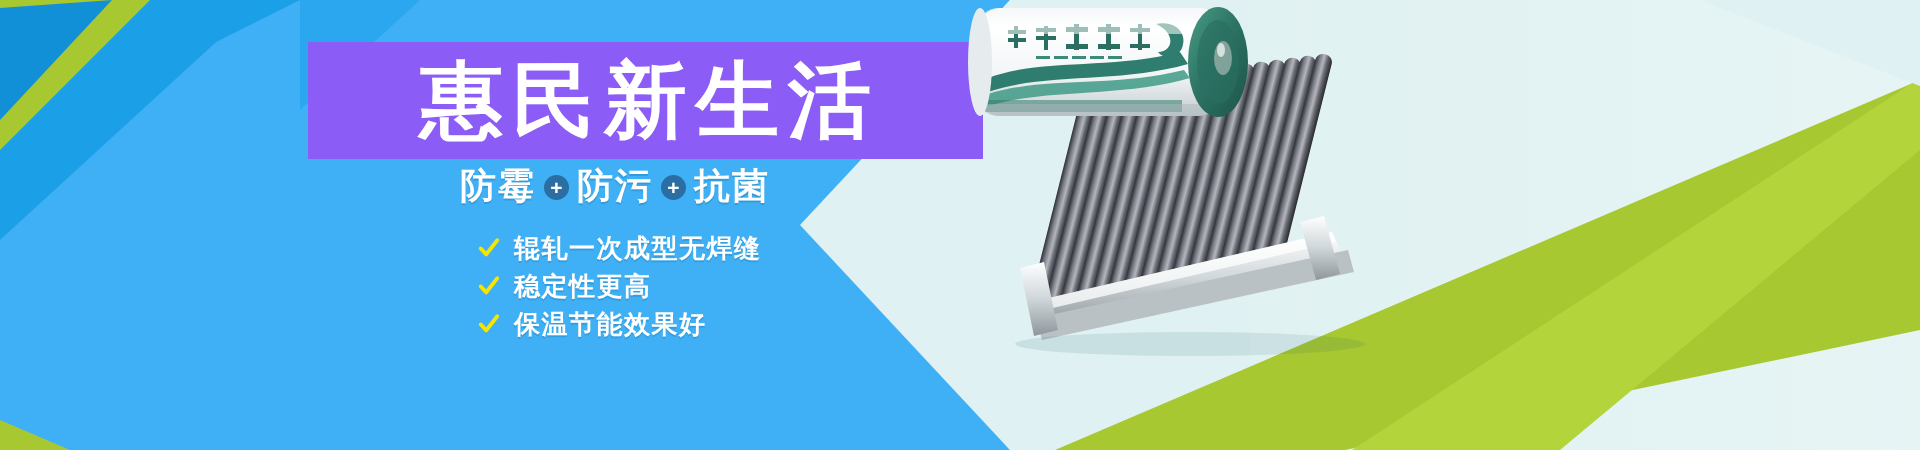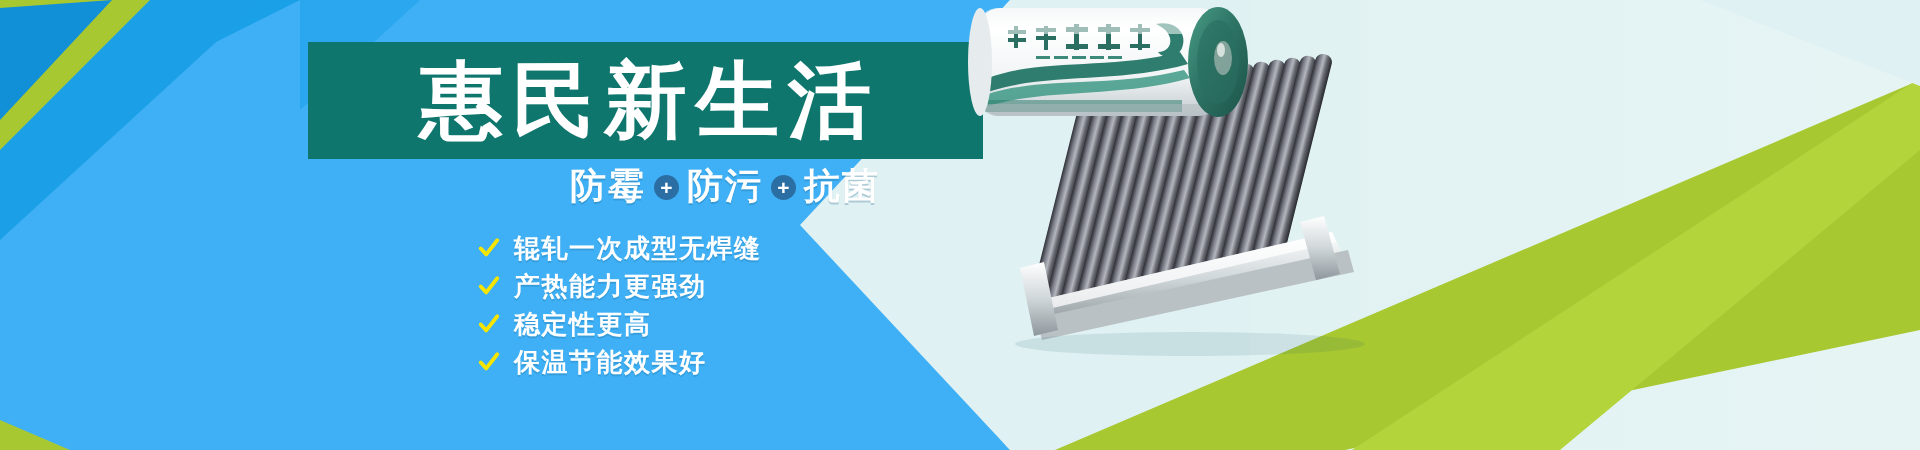--- a/index.html
+++ b/index.html
@@ -23,41 +23,40 @@
     position:absolute;
     left:0; top:0;
     width:1000px; height:450px;
     z-index:5;
   }
 
   .title-box {
     position:absolute;
     left:308px; top:42px;
     width:675px; height:117px;
-    background:#0f766e;
+    background:#8b5cf6;
     display:flex; align-items:center; justify-content:center;
   }
   .title-text {
     color:#ffffff;
     font-size:83px;
     line-height:1;
     font-weight:bold;
     letter-spacing:9px;
     text-indent:9px;
     white-space:nowrap;
     font-family:"DejaVu Sans","Liberation Sans",sans-serif;
   }
 
   .subtitle {
     position:absolute;
     left:460px; top:168px;
     width:420px;
     display:flex; align-items:center; gap:8px;
     white-space:nowrap;
-    justify-content:flex-end;
   }
   .sub-word {
     color:#ffffff;
     font-size:36px;
     line-height:1;
     font-weight:bold;
     letter-spacing:2px;
     font-family:"DejaVu Sans","Liberation Sans",sans-serif;
     text-shadow:0 2px 0 rgba(20,90,130,.25);
   }
@@ -170,26 +169,20 @@
     <div class="bullets">
 
       <div class="bullet">
         <svg class="check-icon" viewBox="0 0 24 24">
           <path d="M3 12.5 L9 19 L21 3.5" fill="none" stroke="#f6e500" stroke-width="4.2" stroke-linecap="round" stroke-linejoin="round"></path>
         </svg>
         <span class="bullet-text">辊轧一次成型无焊缝</span>
       </div>
 
 
-      <div class="bullet">
-        <svg class="check-icon" viewBox="0 0 24 24">
-          <path d="M3 12.5 L9 19 L21 3.5" fill="none" stroke="#f6e500" stroke-width="4.2" stroke-linecap="round" stroke-linejoin="round"></path>
-        </svg>
-        <span class="bullet-text">产热能力更强劲</span>
-      </div>
 
       <div class="bullet">
         <svg class="check-icon" viewBox="0 0 24 24">
           <path d="M3 12.5 L9 19 L21 3.5" fill="none" stroke="#f6e500" stroke-width="4.2" stroke-linecap="round" stroke-linejoin="round"></path>
         </svg>
         <span class="bullet-text">稳定性更高</span>
       </div>
 
       <div class="bullet">
         <svg class="check-icon" viewBox="0 0 24 24">

